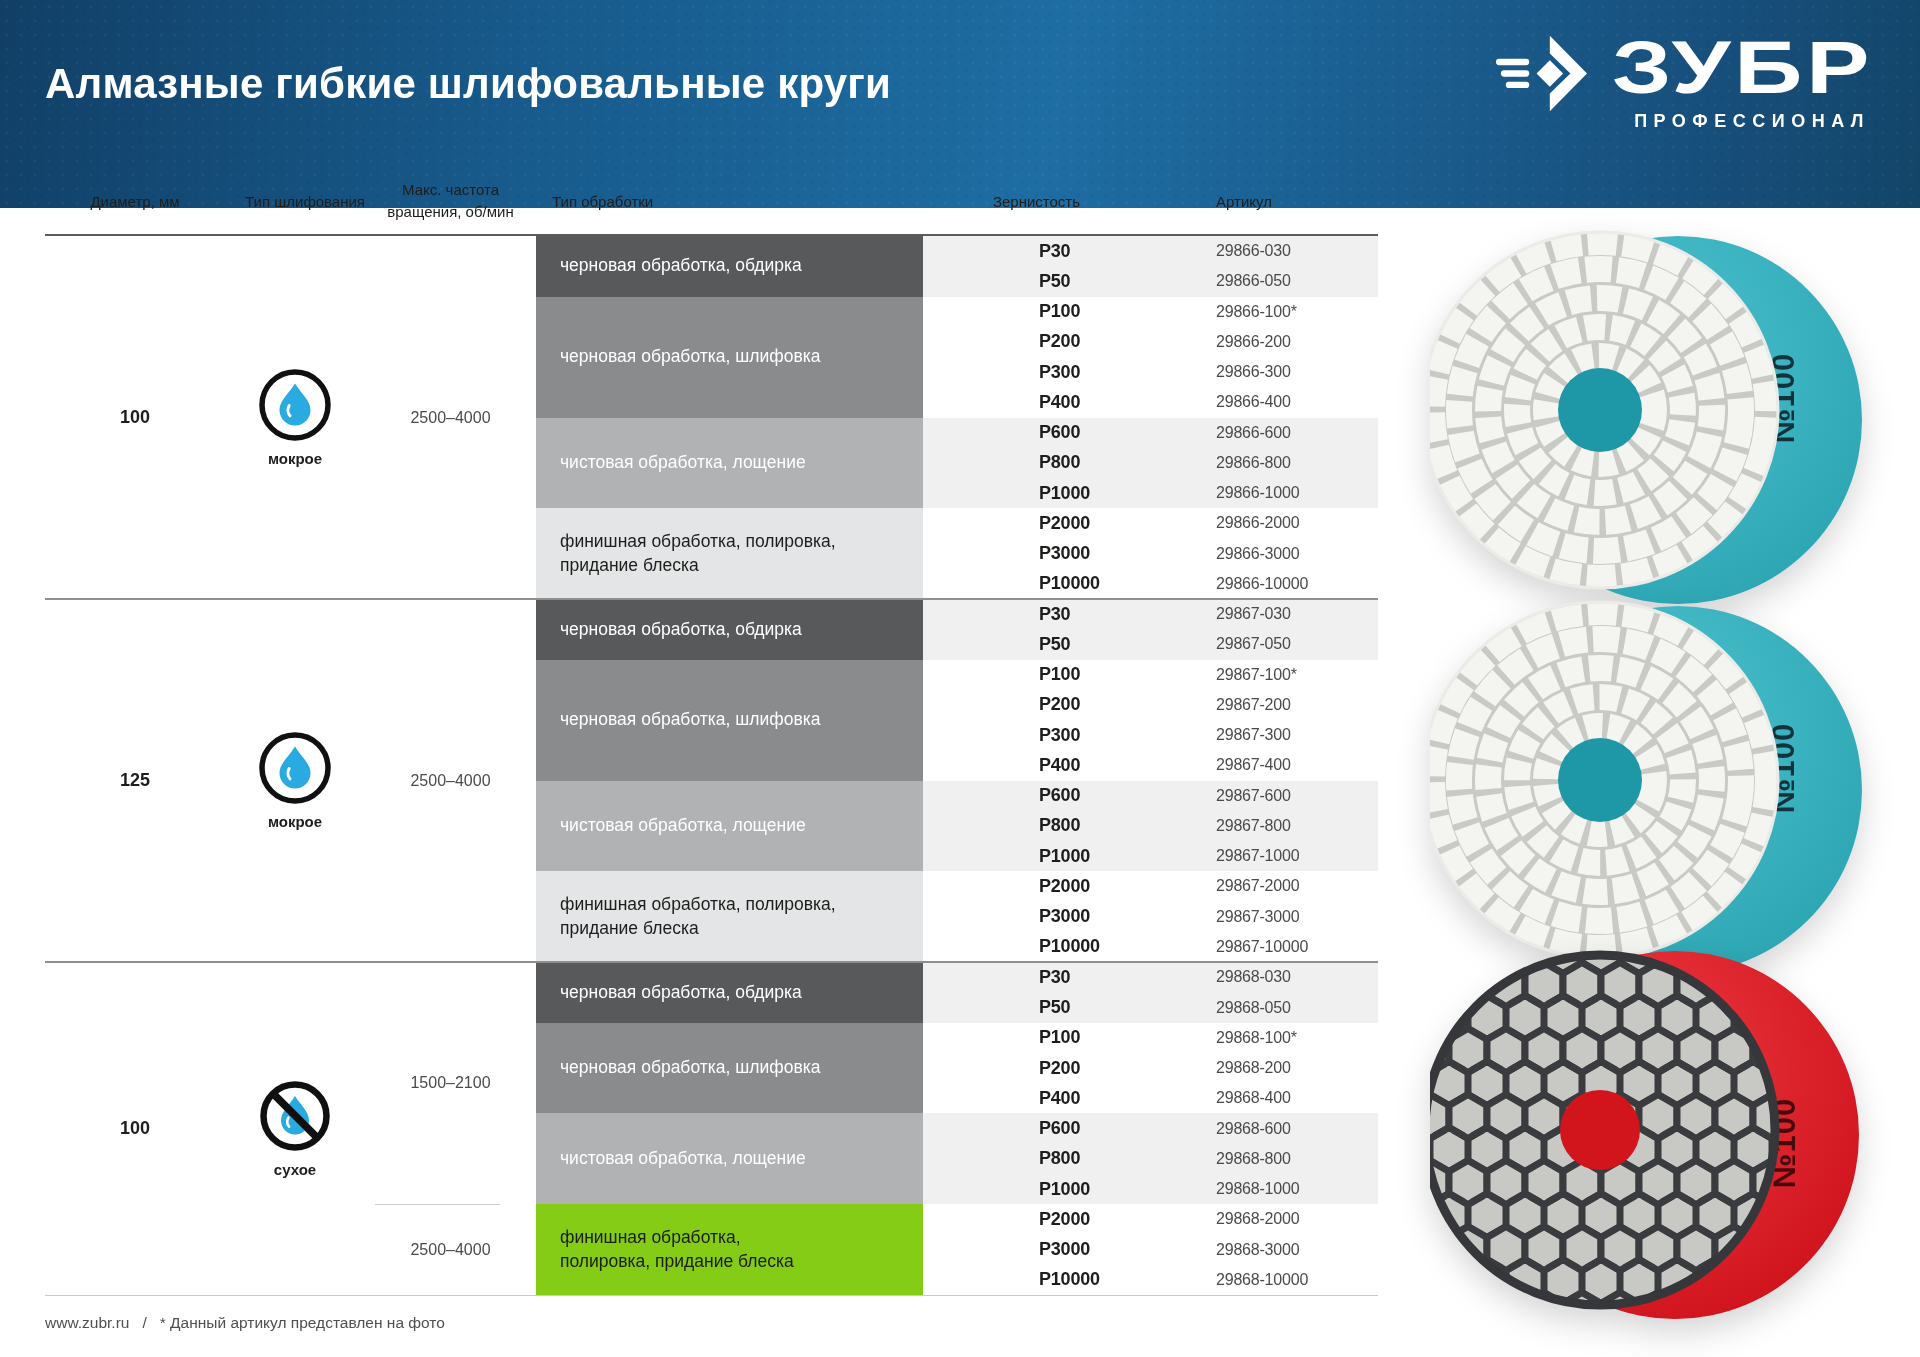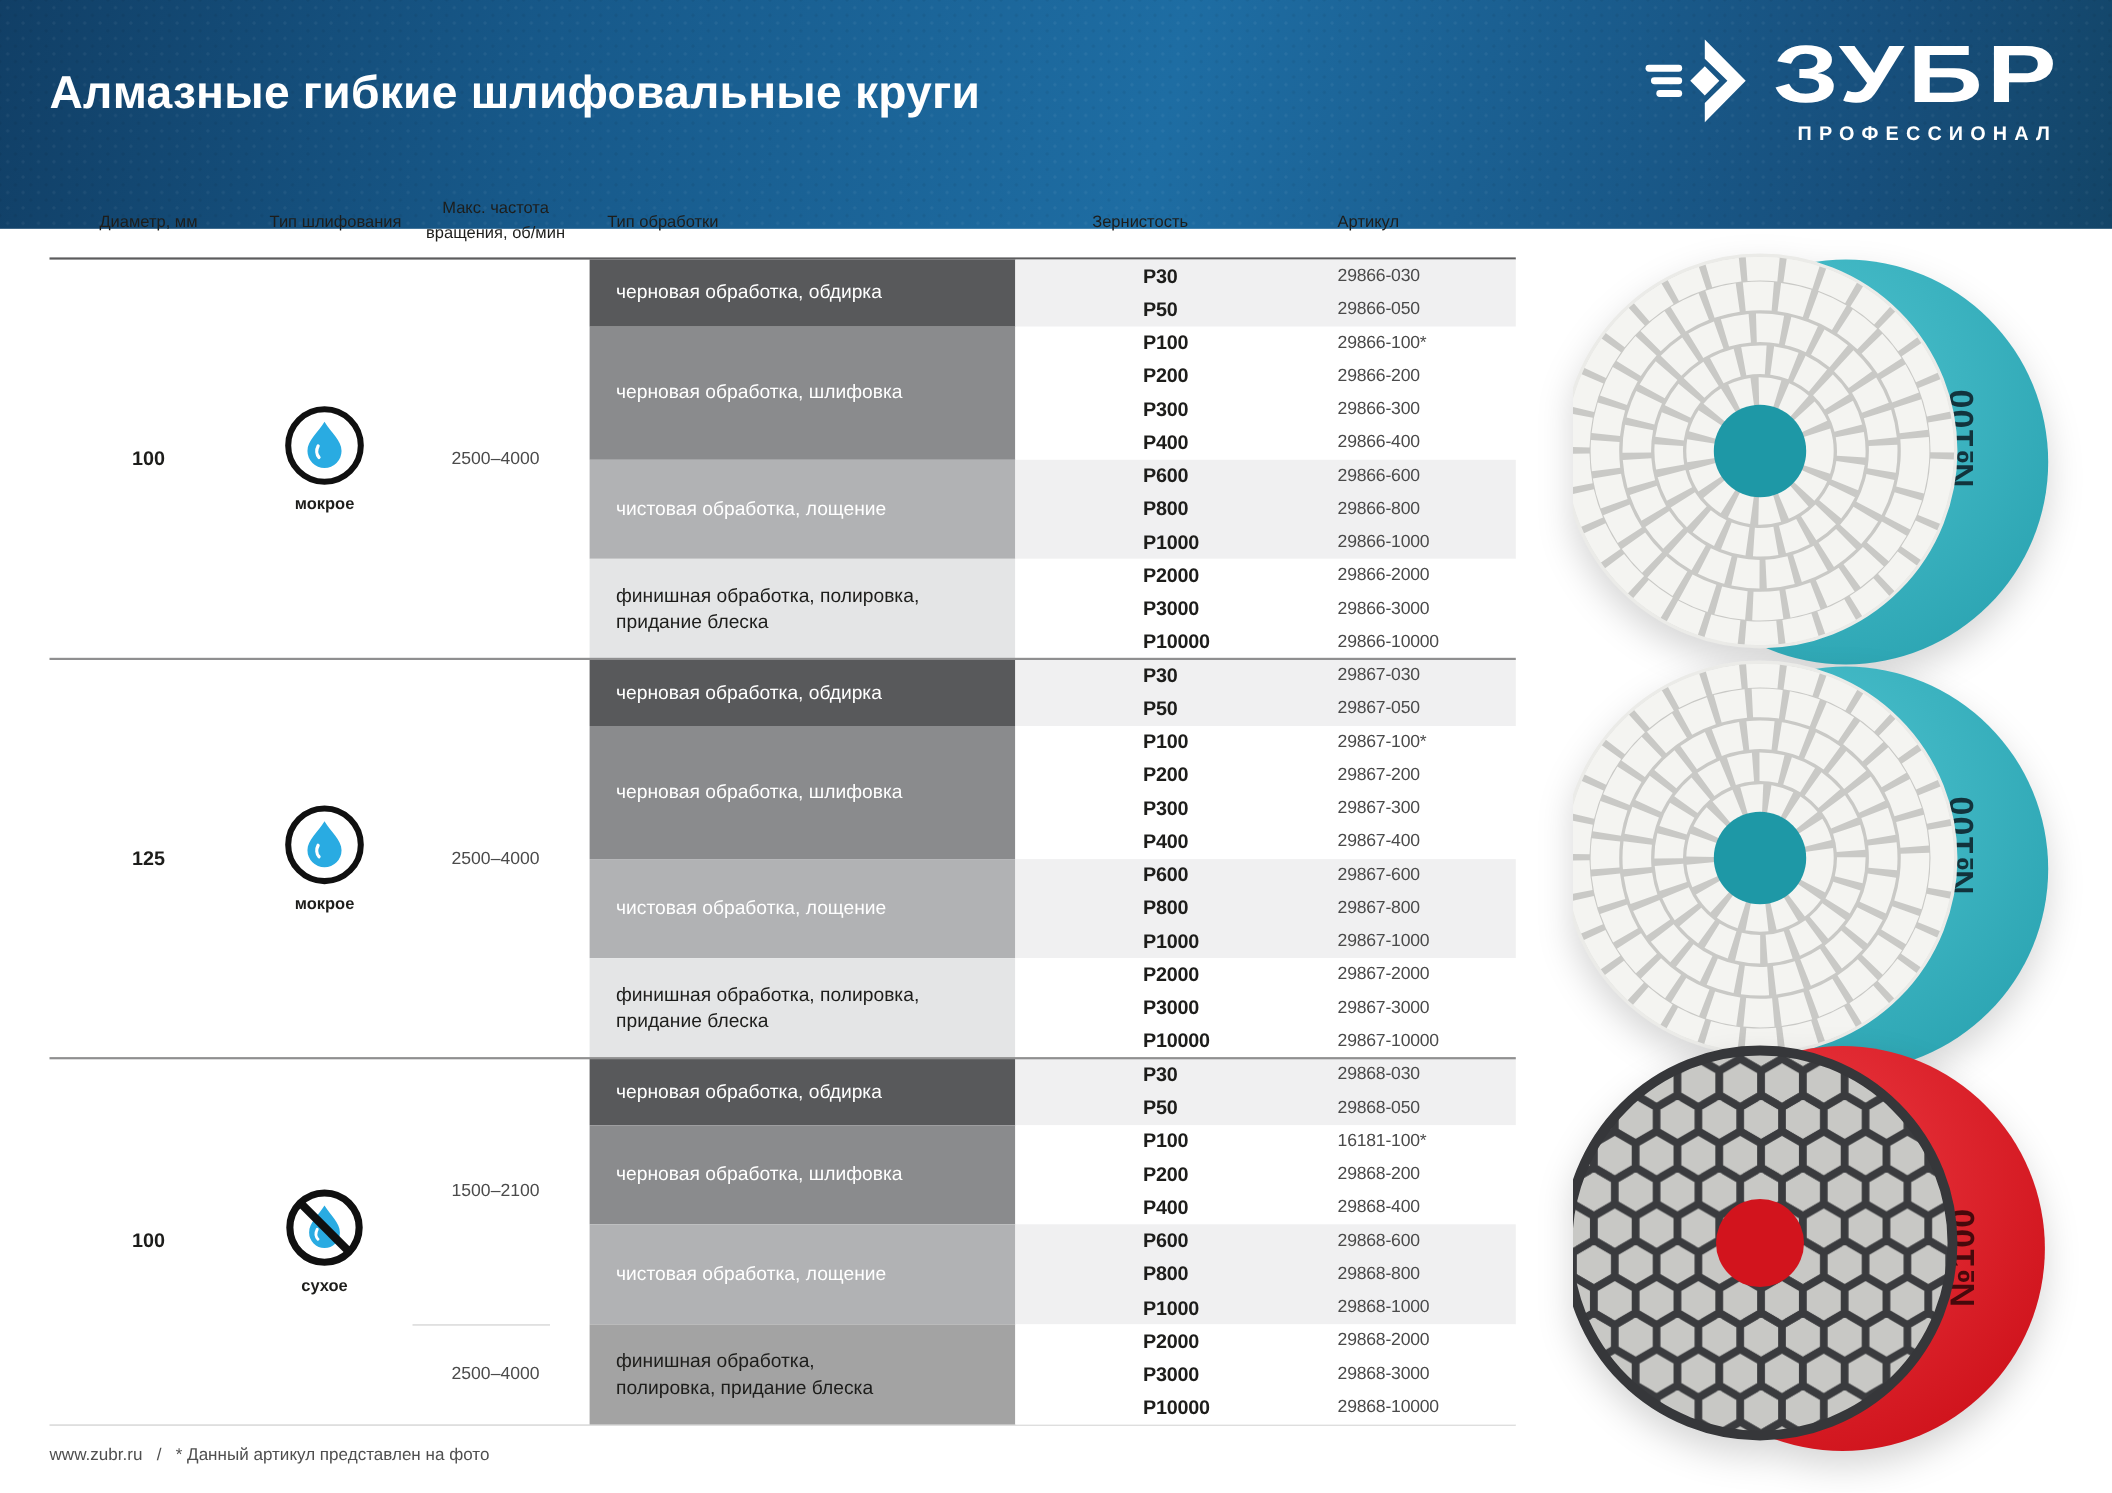--- a/index.html
+++ b/index.html
@@ -297,21 +297,21 @@
                   <span class="grit">P50</span>
                   <span class="art">29868-050</span>
                 </div>
               </div>
             </div>
             <div class="group">
               <div class="g-label" style="background: rgb(138, 139, 141); color: rgb(255, 255, 255);">черновая обработка, шлифовка</div>
               <div class="g-rows" style="background: rgb(255, 255, 255);">
                 <div class="row">
                   <span class="grit">P100</span>
-                  <span class="art">16181-100*</span>
+                  <span class="art">29868-100*</span>
                 </div>
                 <div class="row">
                   <span class="grit">P200</span>
                   <span class="art">29868-200</span>
                 </div>
                 <div class="row">
                   <span class="grit">P400</span>
                   <span class="art">29868-400</span>
                 </div>
               </div>
@@ -327,21 +327,21 @@
                   <span class="grit">P800</span>
                   <span class="art">29868-800</span>
                 </div>
                 <div class="row">
                   <span class="grit">P1000</span>
                   <span class="art">29868-1000</span>
                 </div>
               </div>
             </div>
             <div class="group">
-              <div class="g-label" style="background: #a3a3a3; color: rgb(29, 29, 27);">финишная обработка,
+              <div class="g-label" style="background: #84cc16; color: rgb(29, 29, 27);">финишная обработка,
 полировка, придание блеска</div>
               <div class="g-rows" style="background: rgb(255, 255, 255);">
                 <div class="row">
                   <span class="grit">P2000</span>
                   <span class="art">29868-2000</span>
                 </div>
                 <div class="row">
                   <span class="grit">P3000</span>
                   <span class="art">29868-3000</span>
                 </div>

